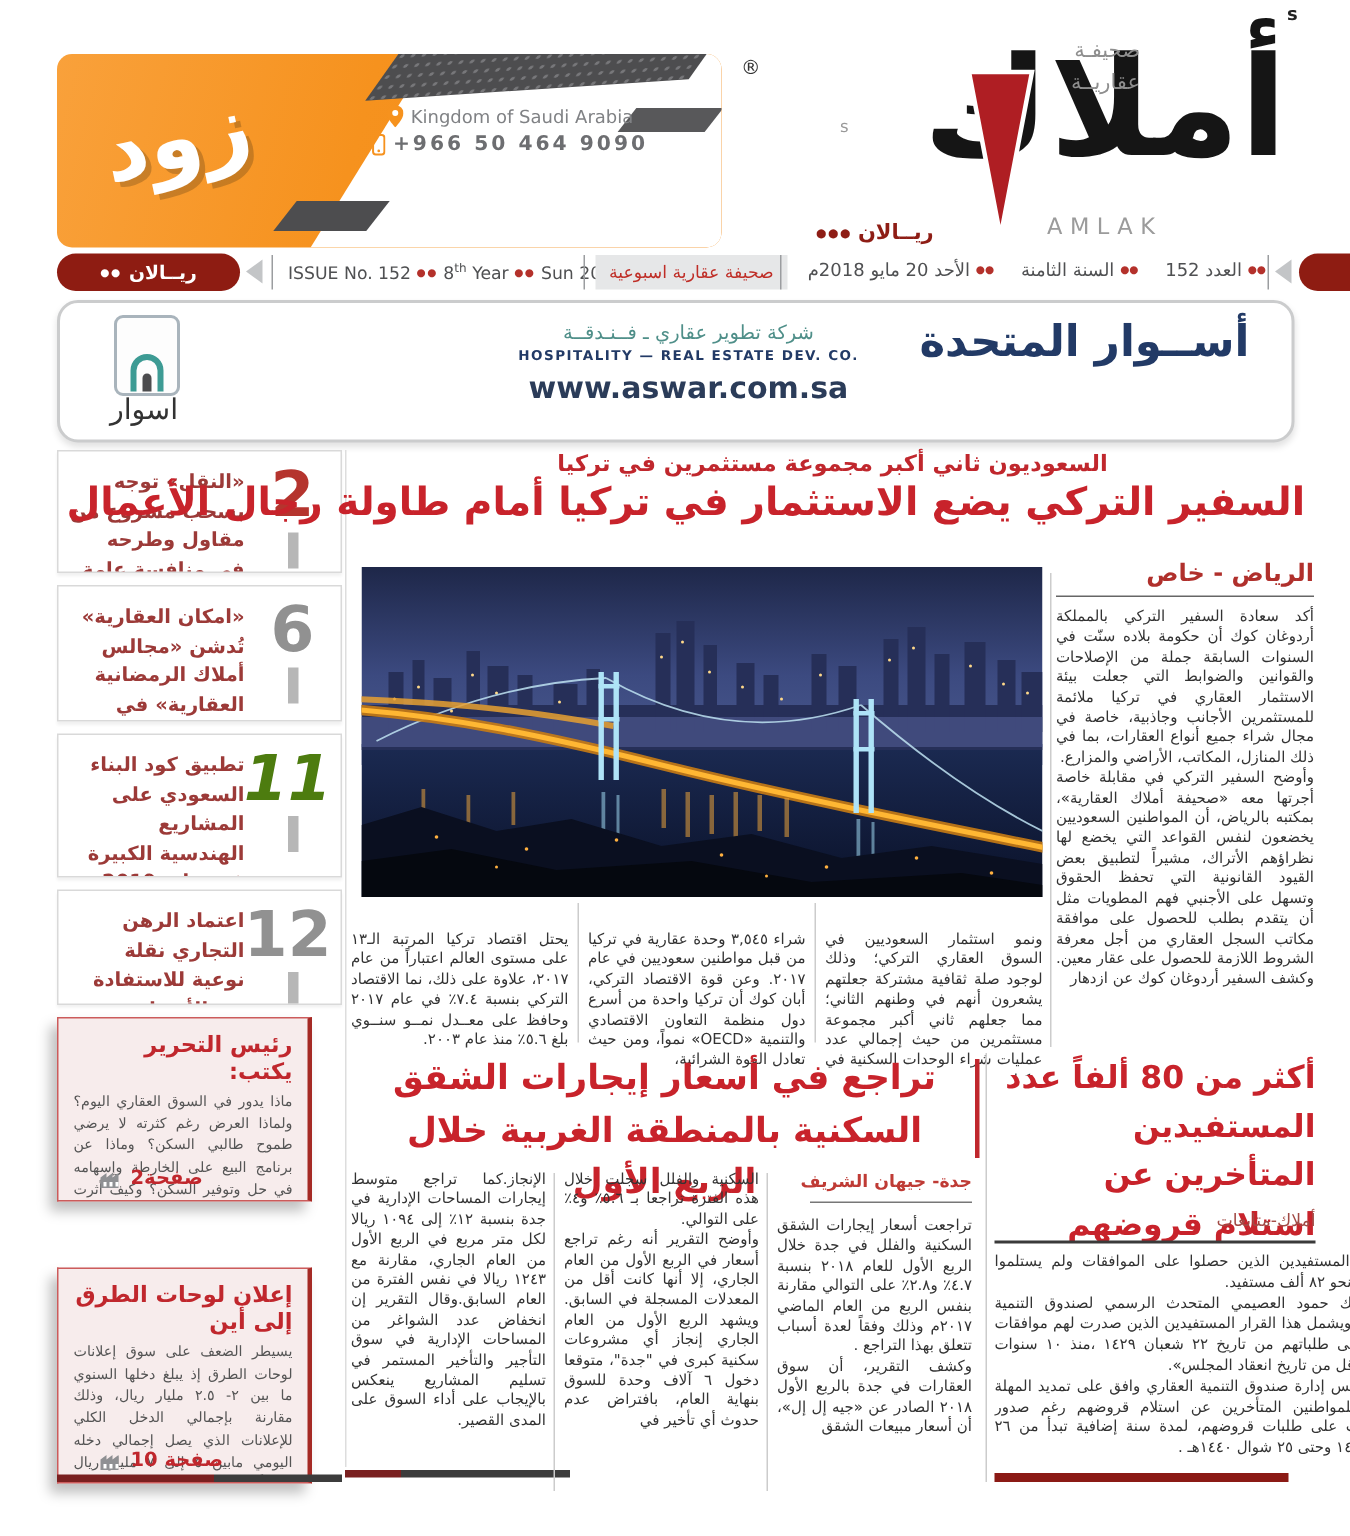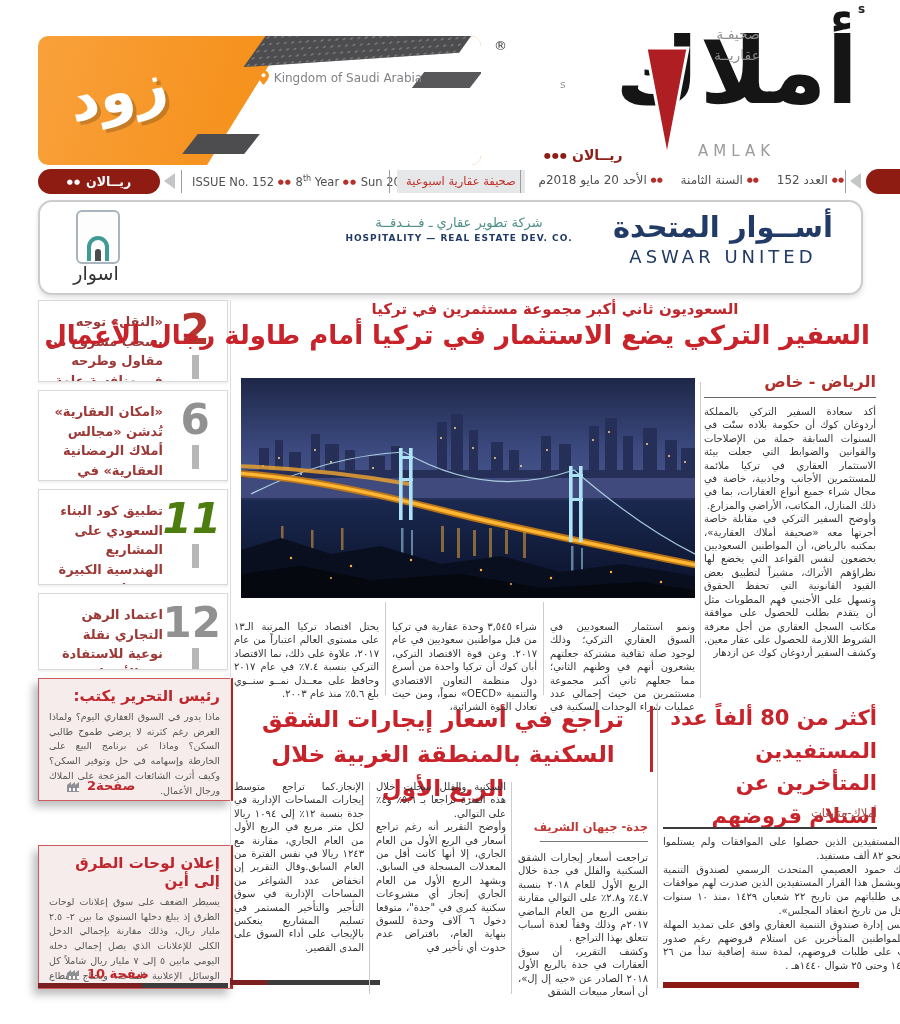--- a/index.html
+++ b/index.html
@@ -62,21 +62,21 @@
   .aswar-logobox{position:absolute;left:36px;top:8px;width:40px;height:50px;border:2px solid #a9b4bc;border-radius:6px;
       background:#fdfdfd;display:flex;align-items:flex-end;justify-content:center;}
   .aswar-logolabel{position:absolute;left:22px;top:60px;width:68px;text-align:center;font-size:19px;color:#333;}
   
   .teaser{left:38px;width:190px;background:#fff;border:1px solid #d9d9d9;box-shadow:0 2px 2px rgba(0,0,0,.06);
       display:flex;flex-direction:row;direction:rtl;gap:6px;padding:8px 6px;box-sizing:border-box;overflow:hidden;}
   .t-num{width:52px;text-align:center;font-size:42px;font-weight:bold;line-height:1.0;}
   .t-bar{width:7px;height:24px;background:#b7b7b7;margin:4px auto 0;}
   .t-text{flex:1;font-size:13px;font-weight:bold;color:#9c3a38;line-height:1.5;text-align:right;padding-top:3px;}
   
-  .redbox{left:38px;width:195px;background:#f7ecec;border:1px solid #cc5b5b;border-right:3px solid #a52a25;
+  .redbox{left:38px;width:170px;background:#f7ecec;border:1px solid #cc5b5b;border-right:3px solid #a52a25;
       box-shadow:-5px 6px 8px rgba(0,0,0,.25);box-sizing:border-box;padding:8px 10px;direction:rtl;overflow:hidden;}
   .rb-title{color:#c0272d;font-weight:bold;font-size:15px;text-align:right;margin-bottom:5px;}
   .rb-body{color:#555;font-size:9.5px;line-height:1.55;text-align:justify;}
   .rb-foot{position:absolute;bottom:7px;left:26px;display:flex;align-items:flex-end;gap:4px;direction:ltr;}
   .rb-page{color:#c0272d;font-weight:bold;font-size:13px;}
   
   .vrule{width:1px;background:#ccc;}
   .bar-left{left:38px;top:983px;width:190px;height:5px;background:linear-gradient(to right,#7a2020 0 55%,#3c3c3c 55% 100%);}
   .bar-mid{left:230px;top:980px;width:150px;height:5px;background:linear-gradient(to right,#7a2020 0 25%,#3c3c3c 25% 100%);}
   .bar-right{left:663px;top:982px;width:196px;height:6px;background:#8b1a15;}
@@ -85,21 +85,21 @@
   .headline1{left:240px;top:320px;width:630px;text-align:center;color:#c8232b;font-size:26px;font-weight:bold;direction:rtl;white-space:nowrap;}
   .photo{left:241px;top:378px;width:454px;height:220px;}
   .lead-col-right{left:704px;top:372px;width:172px;direction:rtl;}
   .byline{color:#b0302c;font-size:16px;font-weight:bold;text-align:right;}
   .byline-rule{height:1px;background:#666;margin:6px 0 7px;}
   .newsbody{font-size:10px;line-height:13.4px;color:#333;text-align:justify;white-space:pre-line;direction:rtl;}
   .lead-col{top:620px;width:145px;height:97px;overflow:hidden;}
   .headline2{left:240px;top:702px;width:406px;text-align:center;color:#c8232b;font-size:23px;font-weight:bold;line-height:1.5;direction:rtl;}
   .a2-redrule{left:650px;top:706px;width:3px;height:66px;background:#c0272d;}
   .a2-col{top:780px;width:130px;height:218px;overflow:hidden;}
-  .a2-byline{color:#bf3b35;font-size:11.5px;font-weight:bold;direction:rtl;margin-top:40px;}
+  .a2-byline{color:#bf3b35;font-size:11.5px;font-weight:bold;direction:rtl;}
   .a2-byrule{height:1px;background:#777;margin:7px 0 9px;width:108px;margin-right:0;margin-left:auto;}
   .headline3{left:663px;top:702px;width:214px;text-align:right;color:#c8232b;font-size:21px;font-weight:bold;line-height:1.55;direction:rtl;}
   .a3-byline{left:663px;top:806px;width:214px;text-align:right;color:#a14a45;font-size:11.5px;direction:rtl;}
   .a3-rule{left:663px;top:827px;width:214px;height:2px;background:#3a3a3a;}
   .a3-body{left:663px;top:835px;width:276px;height:144px;overflow:hidden;font-size:10px;line-height:13.8px;}
 </style>
 </head>
 <body>
 
 <div id="page">
@@ -111,20 +111,27 @@
     <div class="ad-darksmall2"></div>
     <div class="ad-logo">زود</div>
     <div class="ad-lines">
       <div class="ad-loc">
         <svg width="11" height="15" viewBox="0 0 12 16">
             <path d="M6 0C2.7 0 0 2.6 0 5.8 0 10 6 16 6 16s6-6 6-10.2C12 2.6 9.3 0 6 0z" fill="#F6921E"></path>
             <circle cx="6" cy="5.6" r="2.2" fill="#fff"></circle>
           </svg>
         <span>Kingdom of Saudi Arabia</span>
       </div>
+      <div class="ad-phone">
+        <svg width="9" height="15" viewBox="0 0 10 16">
+            <rect x="0.8" y="0.8" width="8.4" height="14.4" rx="2" fill="none" stroke="#F6921E" stroke-width="1.5"></rect>
+            <circle cx="5" cy="12.6" r="1" fill="#F6921E"></circle>
+          </svg>
+        <span>+966 50 464 9090</span>
+      </div>
     </div>
   </div>
 
   <div class="abs brand-ar">أملاك</div>
   <svg class="abs" style="left:644px;top:46px;" width="46" height="114" viewBox="0 0 46 114">
     <polygon points="2,2 44,2 23,112" fill="#AF1E23" stroke="#fff" stroke-width="3"></polygon>
   </svg>
   <div class="abs brand-tagline">
     <div>صحيفـة</div>
     <div>عقاريــة</div>
@@ -163,25 +170,25 @@
     <span class="dot-red">●●</span>
     <span>الأحد 20 مايو 2018م</span>
   </div>
   <div class="abs ib-div" style="left:845px;"></div>
   <div class="abs chev chev-r"></div>
   <div class="abs ib-badge-right"></div>
 
   <div class="abs aswar">
     <div class="aswar-name">
       <div class="ar">أســوار المتحدة</div>
-      <div class="en">ASWAR UNITED</div>
     </div>
     <div class="aswar-mid">
       <div class="l1">شركة تطوير عقاري ـ فــنـدقــة</div>
       <div class="l2">HOSPITALITY — REAL ESTATE DEV. CO.</div>
+      <div class="l3">www.aswar.com.sa</div>
     </div>
     <div class="aswar-logobox">
       <svg width="26" height="30" viewBox="0 0 26 30">
         <path d="M4 29 V15 a9 9 0 0 1 18 0 V29" fill="none" stroke="#3D9B94" stroke-width="4"></path>
         <path d="M10 29 v-9 a3 3 0 0 1 6 0 v9" fill="#4c4c4e"></path>
       </svg>
     </div>
     <div class="aswar-logolabel">اسوار</div>
   </div>
 

